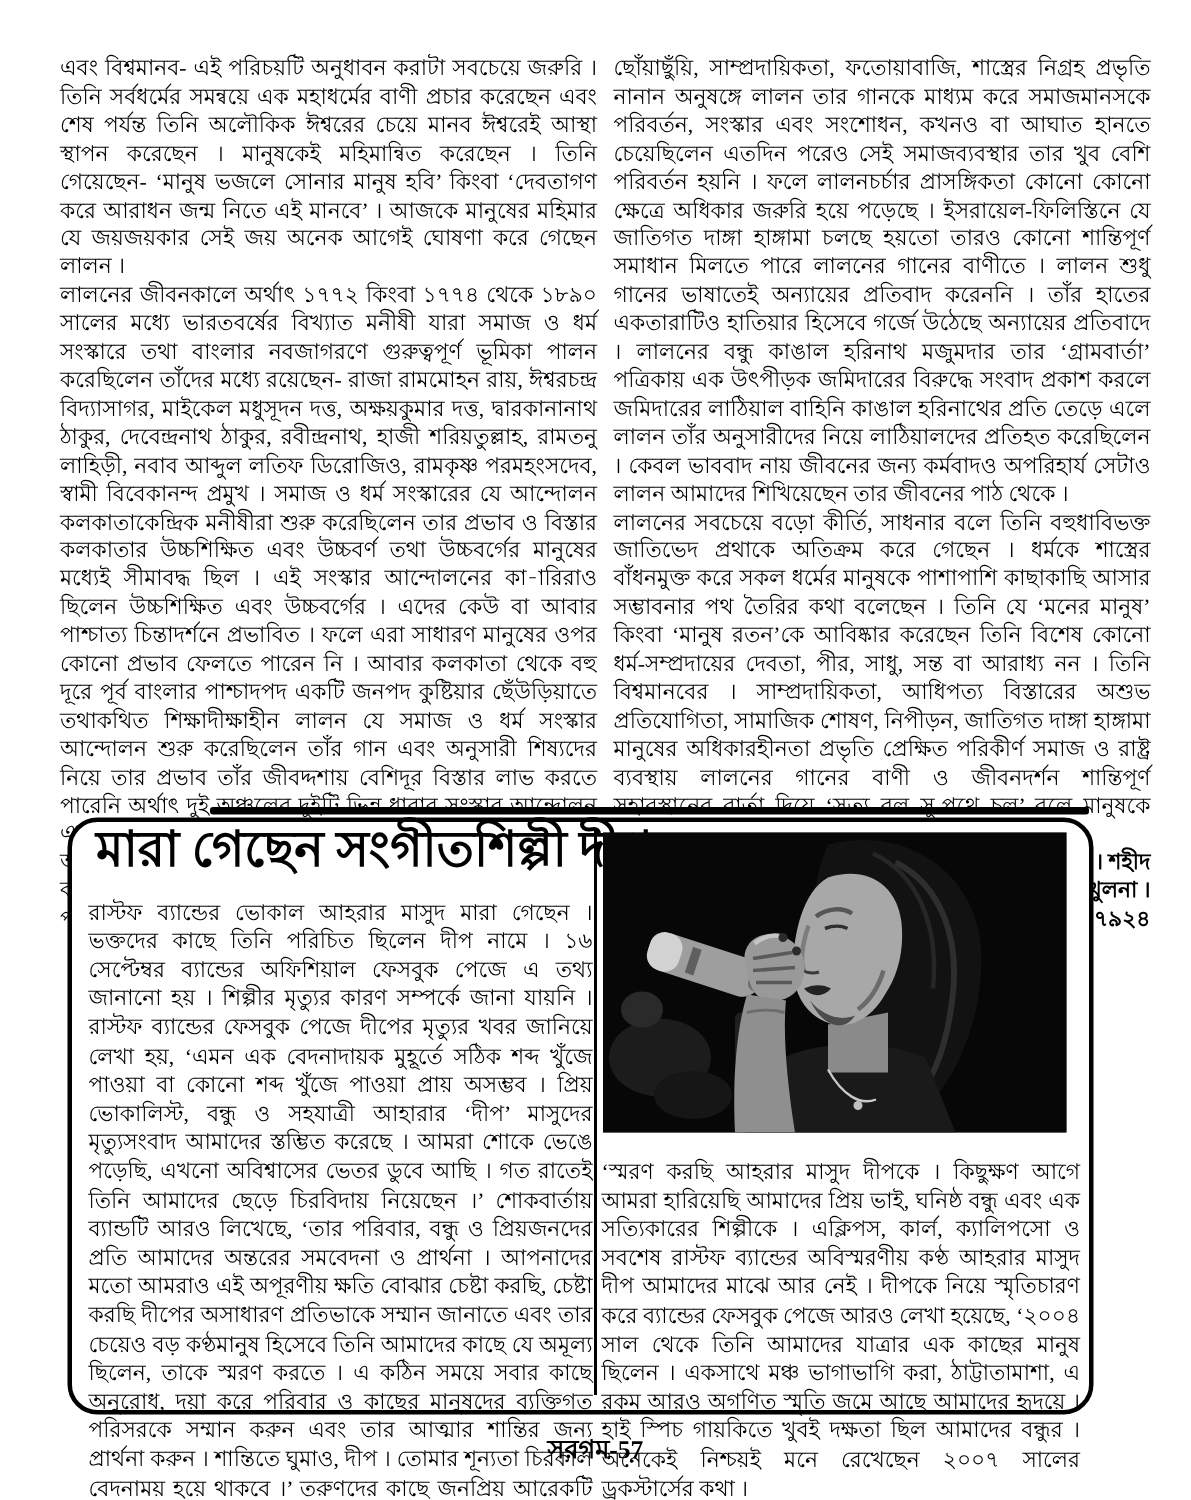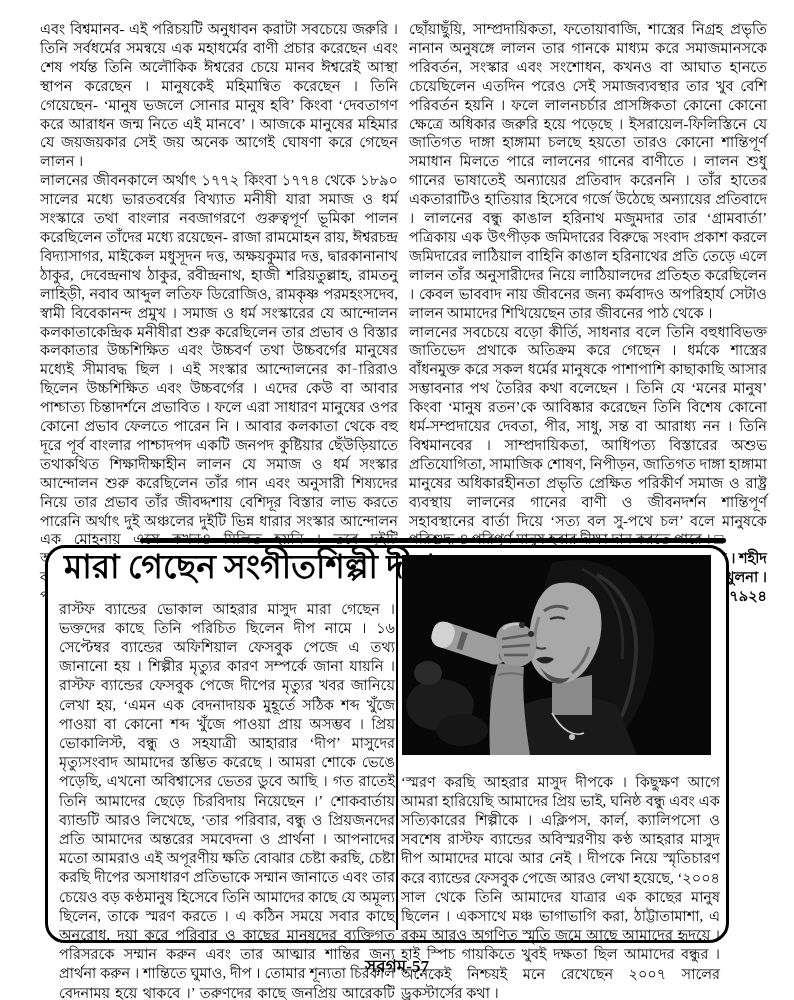--- a/index.html
+++ b/index.html
@@ -5,21 +5,21 @@
   html,body{margin:0;padding:0;background:#e8e8e8;}
   .page{
     position:relative;width:794px;height:1000px;background:#ffffff;
     color:#000;font-family:"Liberation Serif","DejaVu Serif",serif;
     overflow:hidden;margin:0 auto;
   }
   .top-columns{
     position:absolute;left:40px;top:20px;width:728px;
     display:flex;gap:11px;
   }
-  .col{width:358px;text-align:justify;font-size:14.5px;line-height:18.9px;}
+  .col{width:358px;text-align:justify;font-size:14.5px;line-height:18.9px;margin-top:17px;}
   .col p{margin:0;}
   .credit{font-weight:bold;text-align:right;margin-top:2px;}
   .credit .mobile{display:block;}
   .news-box{
     position:absolute;left:45px;top:545px;width:678px;height:392px;
     border:3.5px solid #000;border-radius:20px;background:#fff;
   }
   .box-topline{
     position:absolute;left:140px;top:538px;width:586px;height:5px;
     background:#000;border-radius:2px;

